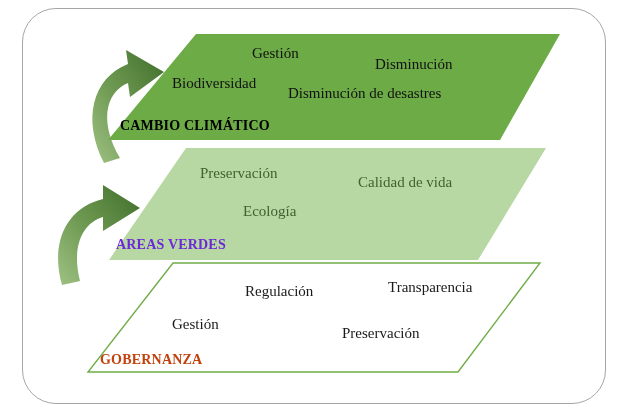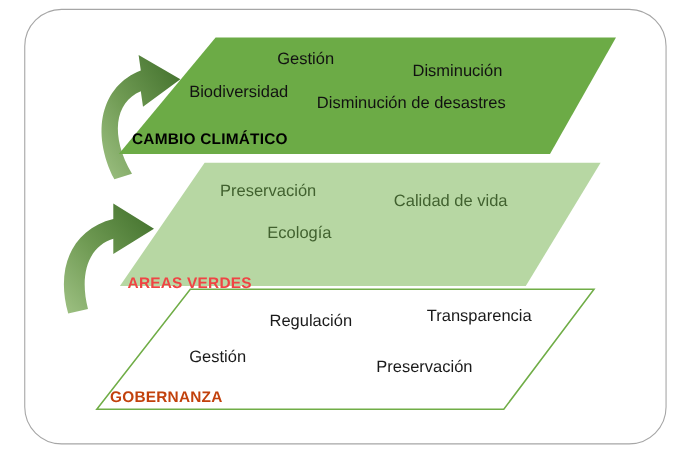--- a/index.html
+++ b/index.html
@@ -9,20 +9,21 @@
   }
   body {
     font-family: "Liberation Sans", sans-serif;
   }
   #canvas {
     position: relative;
     width: 628px;
     height: 414px;
     background: #ffffff;
     overflow: hidden;
+    font-family: Liberation Serif, serif;
   }
   #frame {
     position: absolute;
     left: 22px;
     top: 8px;
     width: 584px;
     height: 396px;
     border: 1px solid #a6a6a6;
     border-radius: 34px;
     box-sizing: border-box;
@@ -56,22 +57,21 @@
   .t-top { color: #111111; }
   #tag-gestion-top      { left: 252px; top: 45px; }
   #tag-conservacion     { left: 375px; top: 56px; }
   #tag-biodiversidad    { left: 172px; top: 75px; }
   #tag-disminucion      { left: 288px; top: 85px; }
 
   
   #label-areas {
     left: 116px;
     top: 237px;
-    color: #ef4444;
-    margin-top: 12px;
+    color: #6d28d9;
   }
   .t-mid { color: #41612f; }
   #tag-preservacion     { left: 200px; top: 165px; }
   #tag-calidad          { left: 358px; top: 174px; }
   #tag-ecologia         { left: 243px; top: 203px; }
 
   
   #label-gobernanza {
     left: 100px;
     top: 352px;

